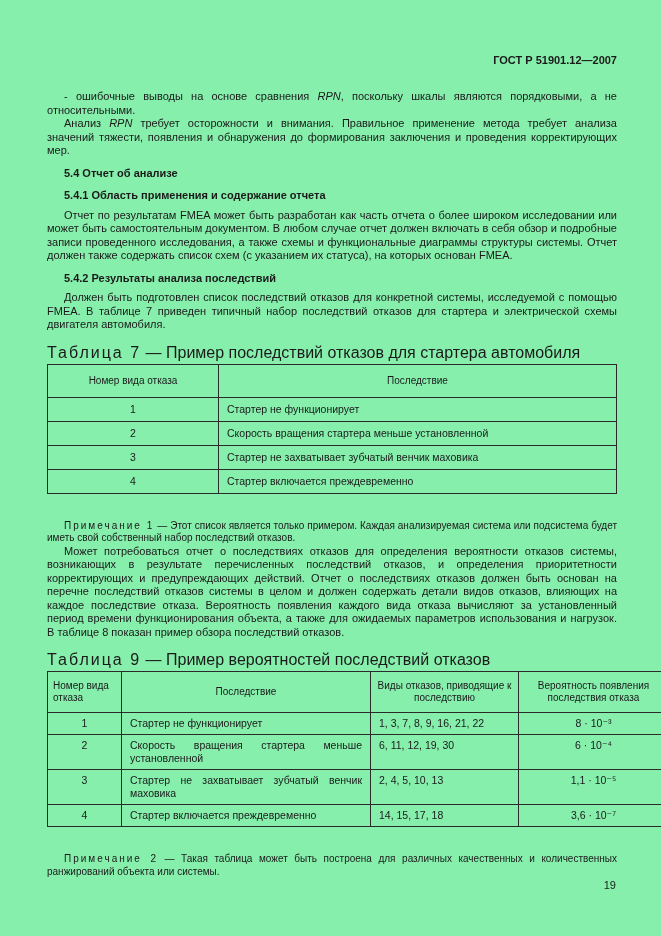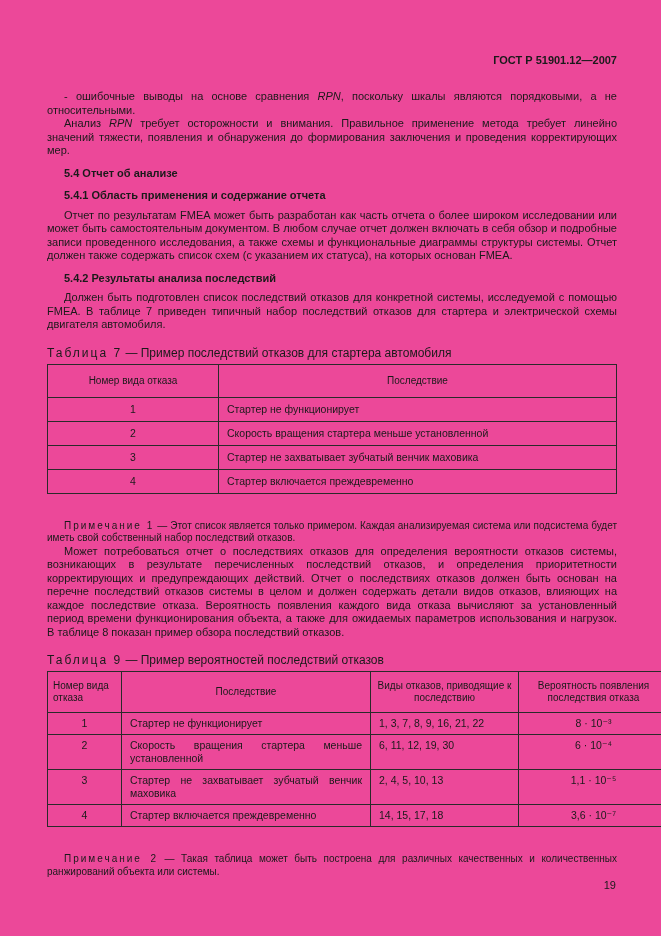--- a/index.html
+++ b/index.html
@@ -1,31 +1,31 @@
 <!DOCTYPE html>
 <html><head>
 <meta charset="utf-8">
 <style>
   html, body { margin: 0; padding: 0; background: #ffffff; }
   .page {
     position: relative;
     width: 661px; height: 936px;
-    background: #ec4899;
+    background: #86efac;
     color: #1a1a1a;
     font-family: "Liberation Sans", "DejaVu Sans", sans-serif;
     padding: 54px 44px 0 47px;
     box-sizing: border-box;
     overflow: hidden;
   }
   .doc-header { text-align: right; font-size: 11px; font-weight: bold; margin: 0 0 24px 0; }
   p.body { margin: 0; font-size: 11px; line-height: 13.5px; text-align: justify; text-indent: 17px; }
   p.no-indent { text-indent: 0; }
   .gap-top { margin-top: 13px; }
   h4.sec { margin: 9px 0 6px 0; font-size: 11px; line-height: 13.5px; text-indent: 17px; font-weight: bold; }
-  .tbl-caption { margin: 15px 0 5px 0; font-size: 12px; line-height: 12px; }
+  .tbl-caption { margin: 15px 0 5px 0; font-size: 16px; line-height: 12px; }
   .spaced { letter-spacing: 2px; }
   table { border-collapse: collapse; width: 570px; table-layout: fixed; }
   th, td { border: 1px solid #2a2a2a; }
   th { font-weight: normal; font-size: 10px; line-height: 12px; text-align: center; vertical-align: middle; padding: 8px 6px; }
   td { font-size: 10.5px; line-height: 13px; padding: 4px 8px; vertical-align: top; }
   td.num { text-align: center; }
   td.center { text-align: center; }
   td.just { text-align: justify; }
   .t7 th { padding: 10px 6px; }
   .t7 td { padding: 5px 8px; }
@@ -44,21 +44,21 @@
 
 <div class="page">
 
   <div class="doc-header">
     <span>ГОСТ Р 51901.12—2007</span>
   </div>
 
 
   <p class="body"><span>- ошибочные выводы на основе сравнения </span><i>RPN</i><span>, поскольку шкалы являются порядковыми, а не относительными.</span></p>
 
-  <p class="body"><span>Анализ </span><i>RPN</i><span> требует осторожности и внимания. Правильное применение метода требует линейно значений тяжести, появления и обнаружения до формирования заключения и проведения корректирующих мер.</span></p>
+  <p class="body"><span>Анализ </span><i>RPN</i><span> требует осторожности и внимания. Правильное применение метода требует анализа значений тяжести, появления и обнаружения до формирования заключения и проведения корректирующих мер.</span></p>
 
   <h4 class="sec">5.4 Отчет об анализе</h4>
 
   <h4 class="sec">5.4.1 Область применения и содержание отчета</h4>
   <p class="body">Отчет по результатам FMEA может быть разработан как часть отчета о более широком исследовании или может быть самостоятельным документом. В любом случае отчет должен включать в себя обзор и подробные записи проведенного исследования, а также схемы и функциональные диаграммы структуры системы. Отчет должен также содержать список схем (с указанием их статуса), на которых основан FMEA.</p>
 
   <h4 class="sec">5.4.2 Результаты анализа последствий</h4>
   <p class="body">Должен быть подготовлен список последствий отказов для конкретной системы, исследуемой с помощью FMEA. В таблице 7 приведен типичный набор последствий отказов для стартера и электрической схемы двигателя автомобиля.</p>
 
   <p class="tbl-caption"><span class="spaced">Таблица 7</span> <span>— Пример последствий отказов для стартера автомобиля</span></p>

